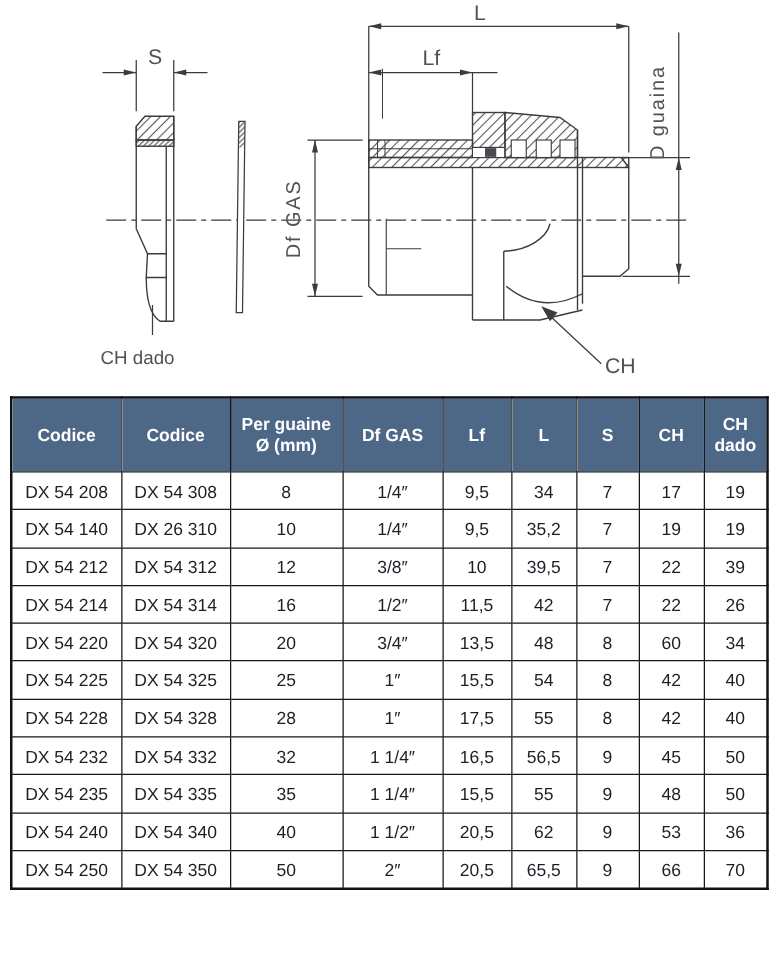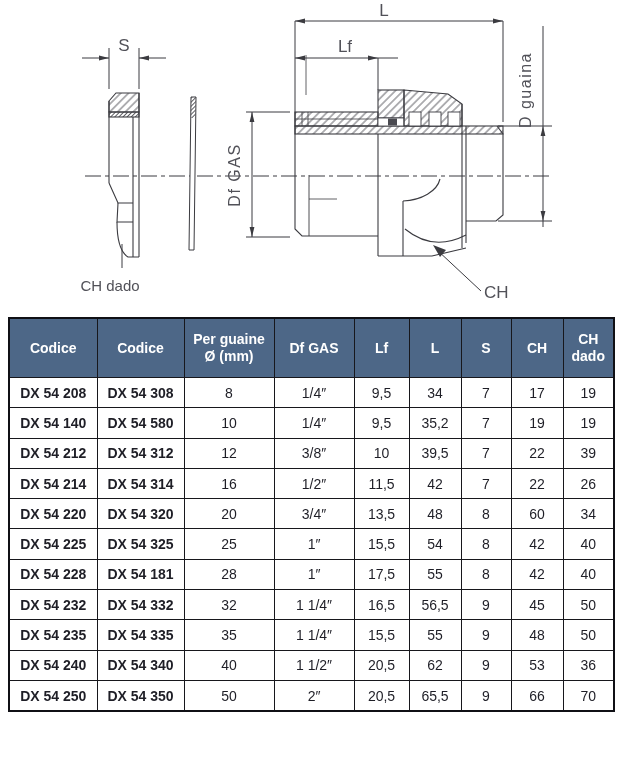--- a/index.html
+++ b/index.html
@@ -24,21 +24,21 @@
     padding:0; overflow:hidden;
   }
   table.dims th {
     background:#4d6787; color:#ffffff; font-weight:bold; font-size:14px;
     line-height:1.18; height:58px; white-space:pre-line;
   }
   table.dims td {
     height:29.3px; font-size:14px; color:#1e1e26; background:#ffffff;
     line-height:1;
   }
-  table.dims td.code { font-weight:bold; }
+  table.dims td.code { font-weight:normal; }
 </style>
 </head>
 <body>
 
 <div class="drawing">
 <svg width="621" height="316" viewBox="0 0 621 316">
   <defs>
     <pattern id="hatch" width="5.5" height="5.5" patternUnits="userSpaceOnUse" patternTransform="rotate(-45)">
       <path d="M0 2.75 H5.5" stroke="#56565c" stroke-width="0.9"></path>
     </pattern>
@@ -180,21 +180,21 @@
           <td>8</td>
           <td>1/4″</td>
           <td>9,5</td>
           <td>34</td>
           <td>7</td>
           <td>17</td>
           <td>19</td>
         </tr>
         <tr>
           <td class="code">DX 54 140</td>
-          <td class="code">DX 54 580</td>
+          <td class="code">DX 26 310</td>
           <td>10</td>
           <td>1/4″</td>
           <td>9,5</td>
           <td>35,2</td>
           <td>7</td>
           <td>19</td>
           <td>19</td>
         </tr>
         <tr>
           <td class="code">DX 54 212</td>
@@ -235,21 +235,21 @@
           <td>25</td>
           <td>1″</td>
           <td>15,5</td>
           <td>54</td>
           <td>8</td>
           <td>42</td>
           <td>40</td>
         </tr>
         <tr>
           <td class="code">DX 54 228</td>
-          <td class="code">DX 54 181</td>
+          <td class="code">DX 54 328</td>
           <td>28</td>
           <td>1″</td>
           <td>17,5</td>
           <td>55</td>
           <td>8</td>
           <td>42</td>
           <td>40</td>
         </tr>
         <tr>
           <td class="code">DX 54 232</td>

